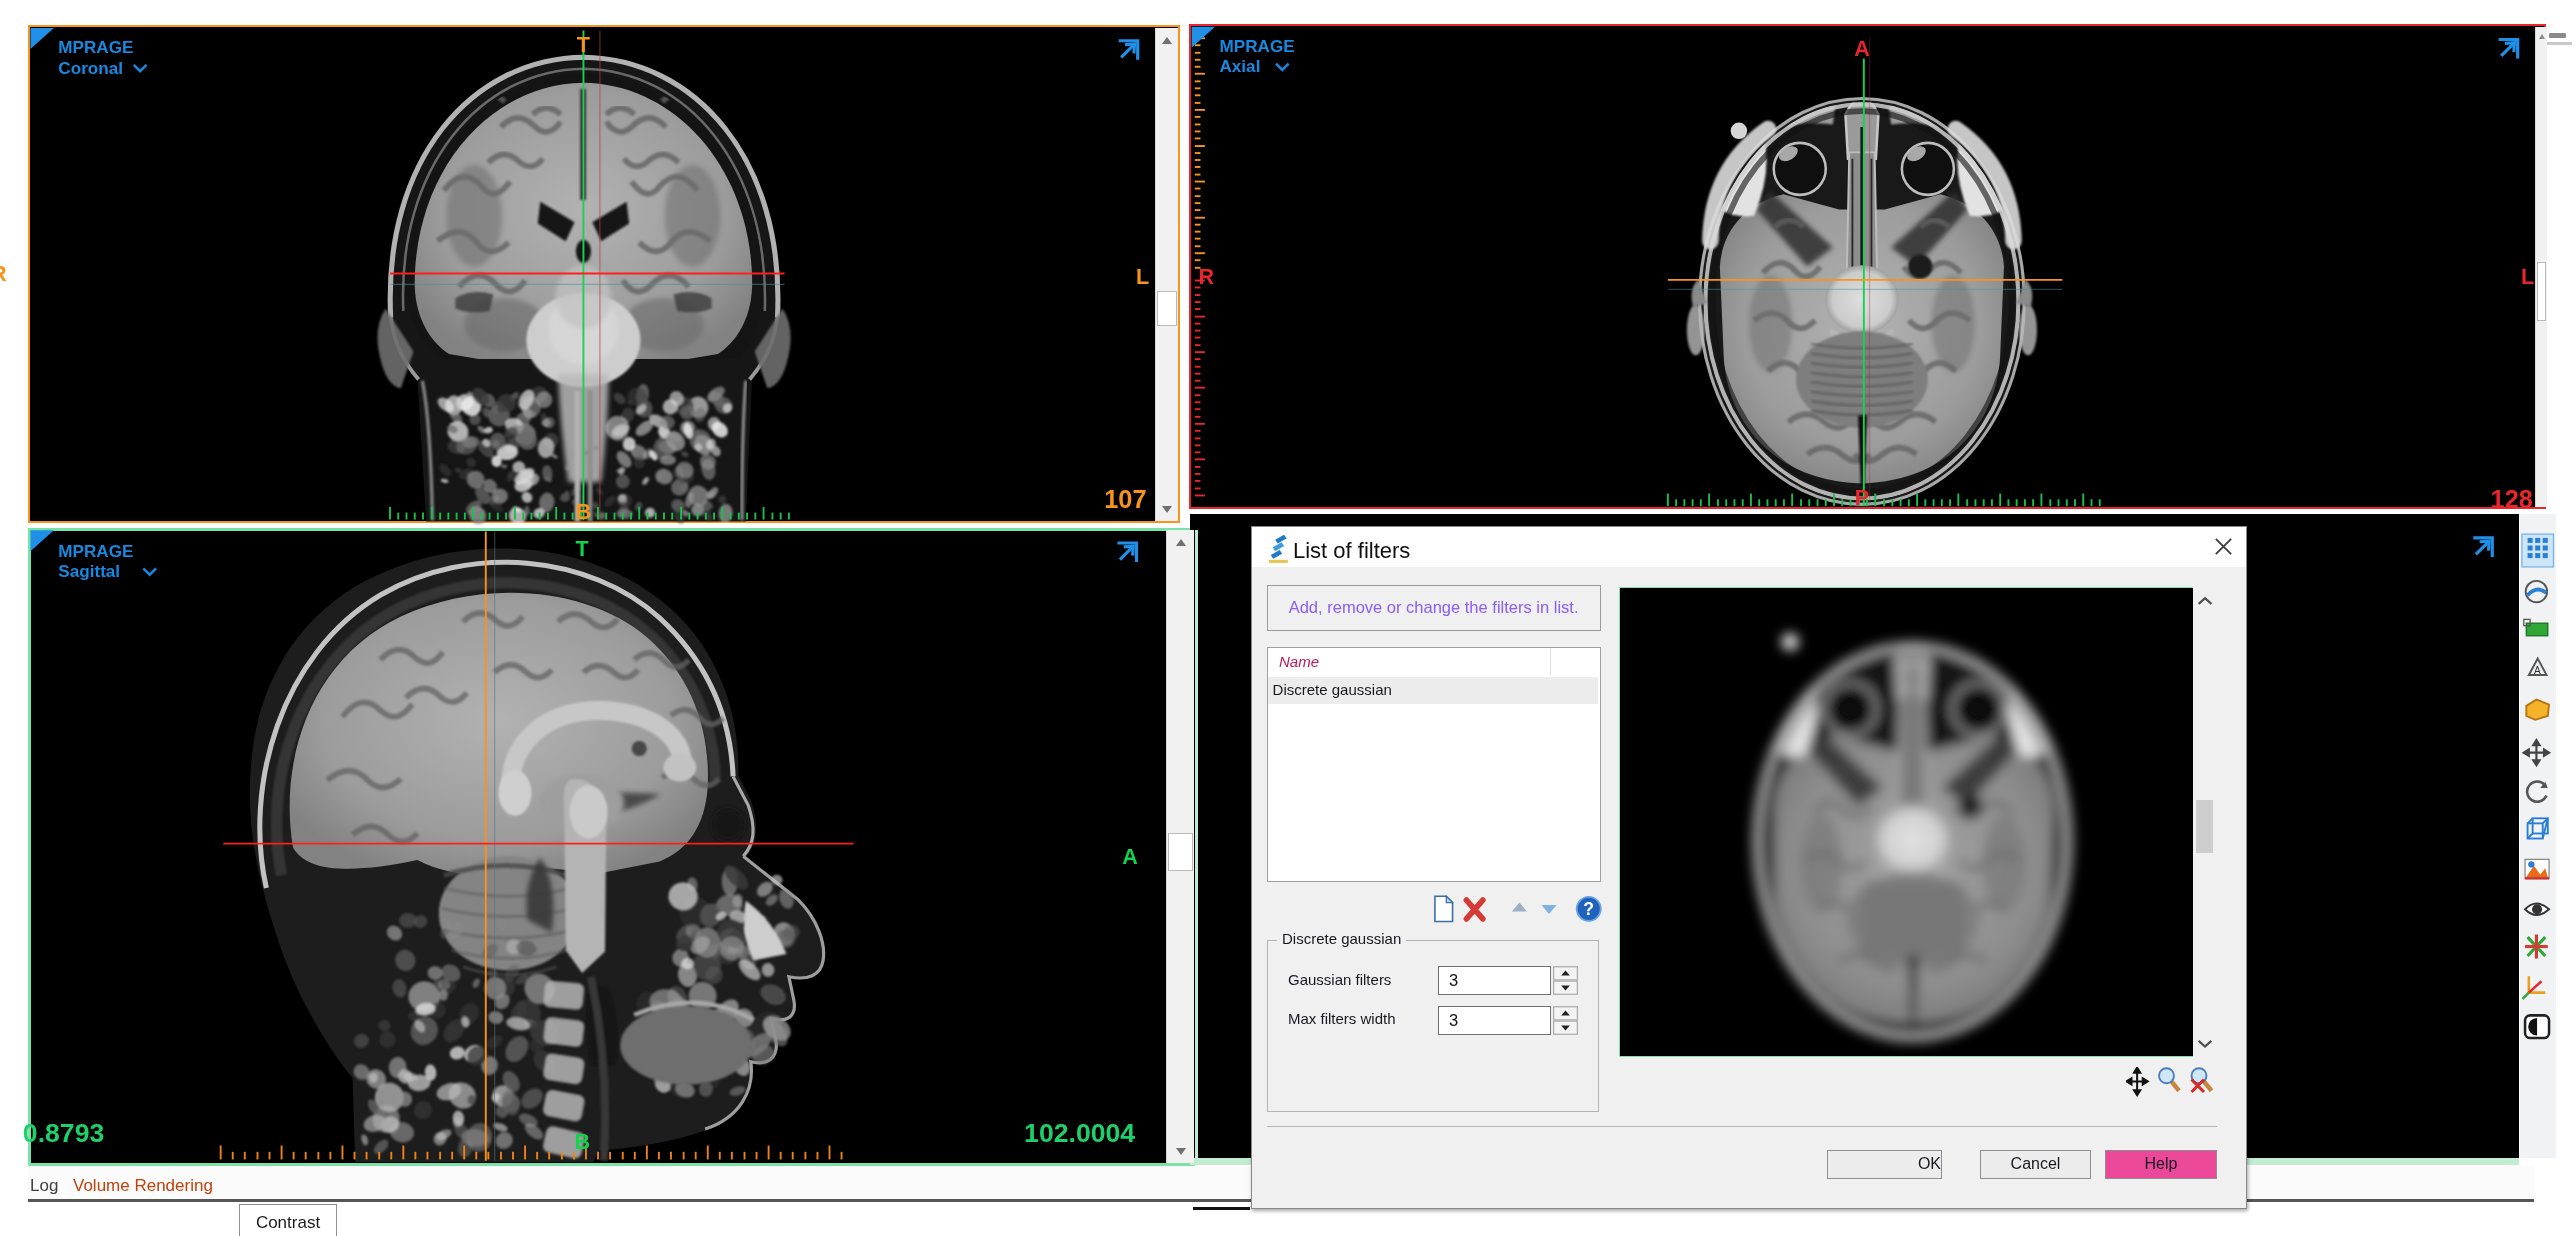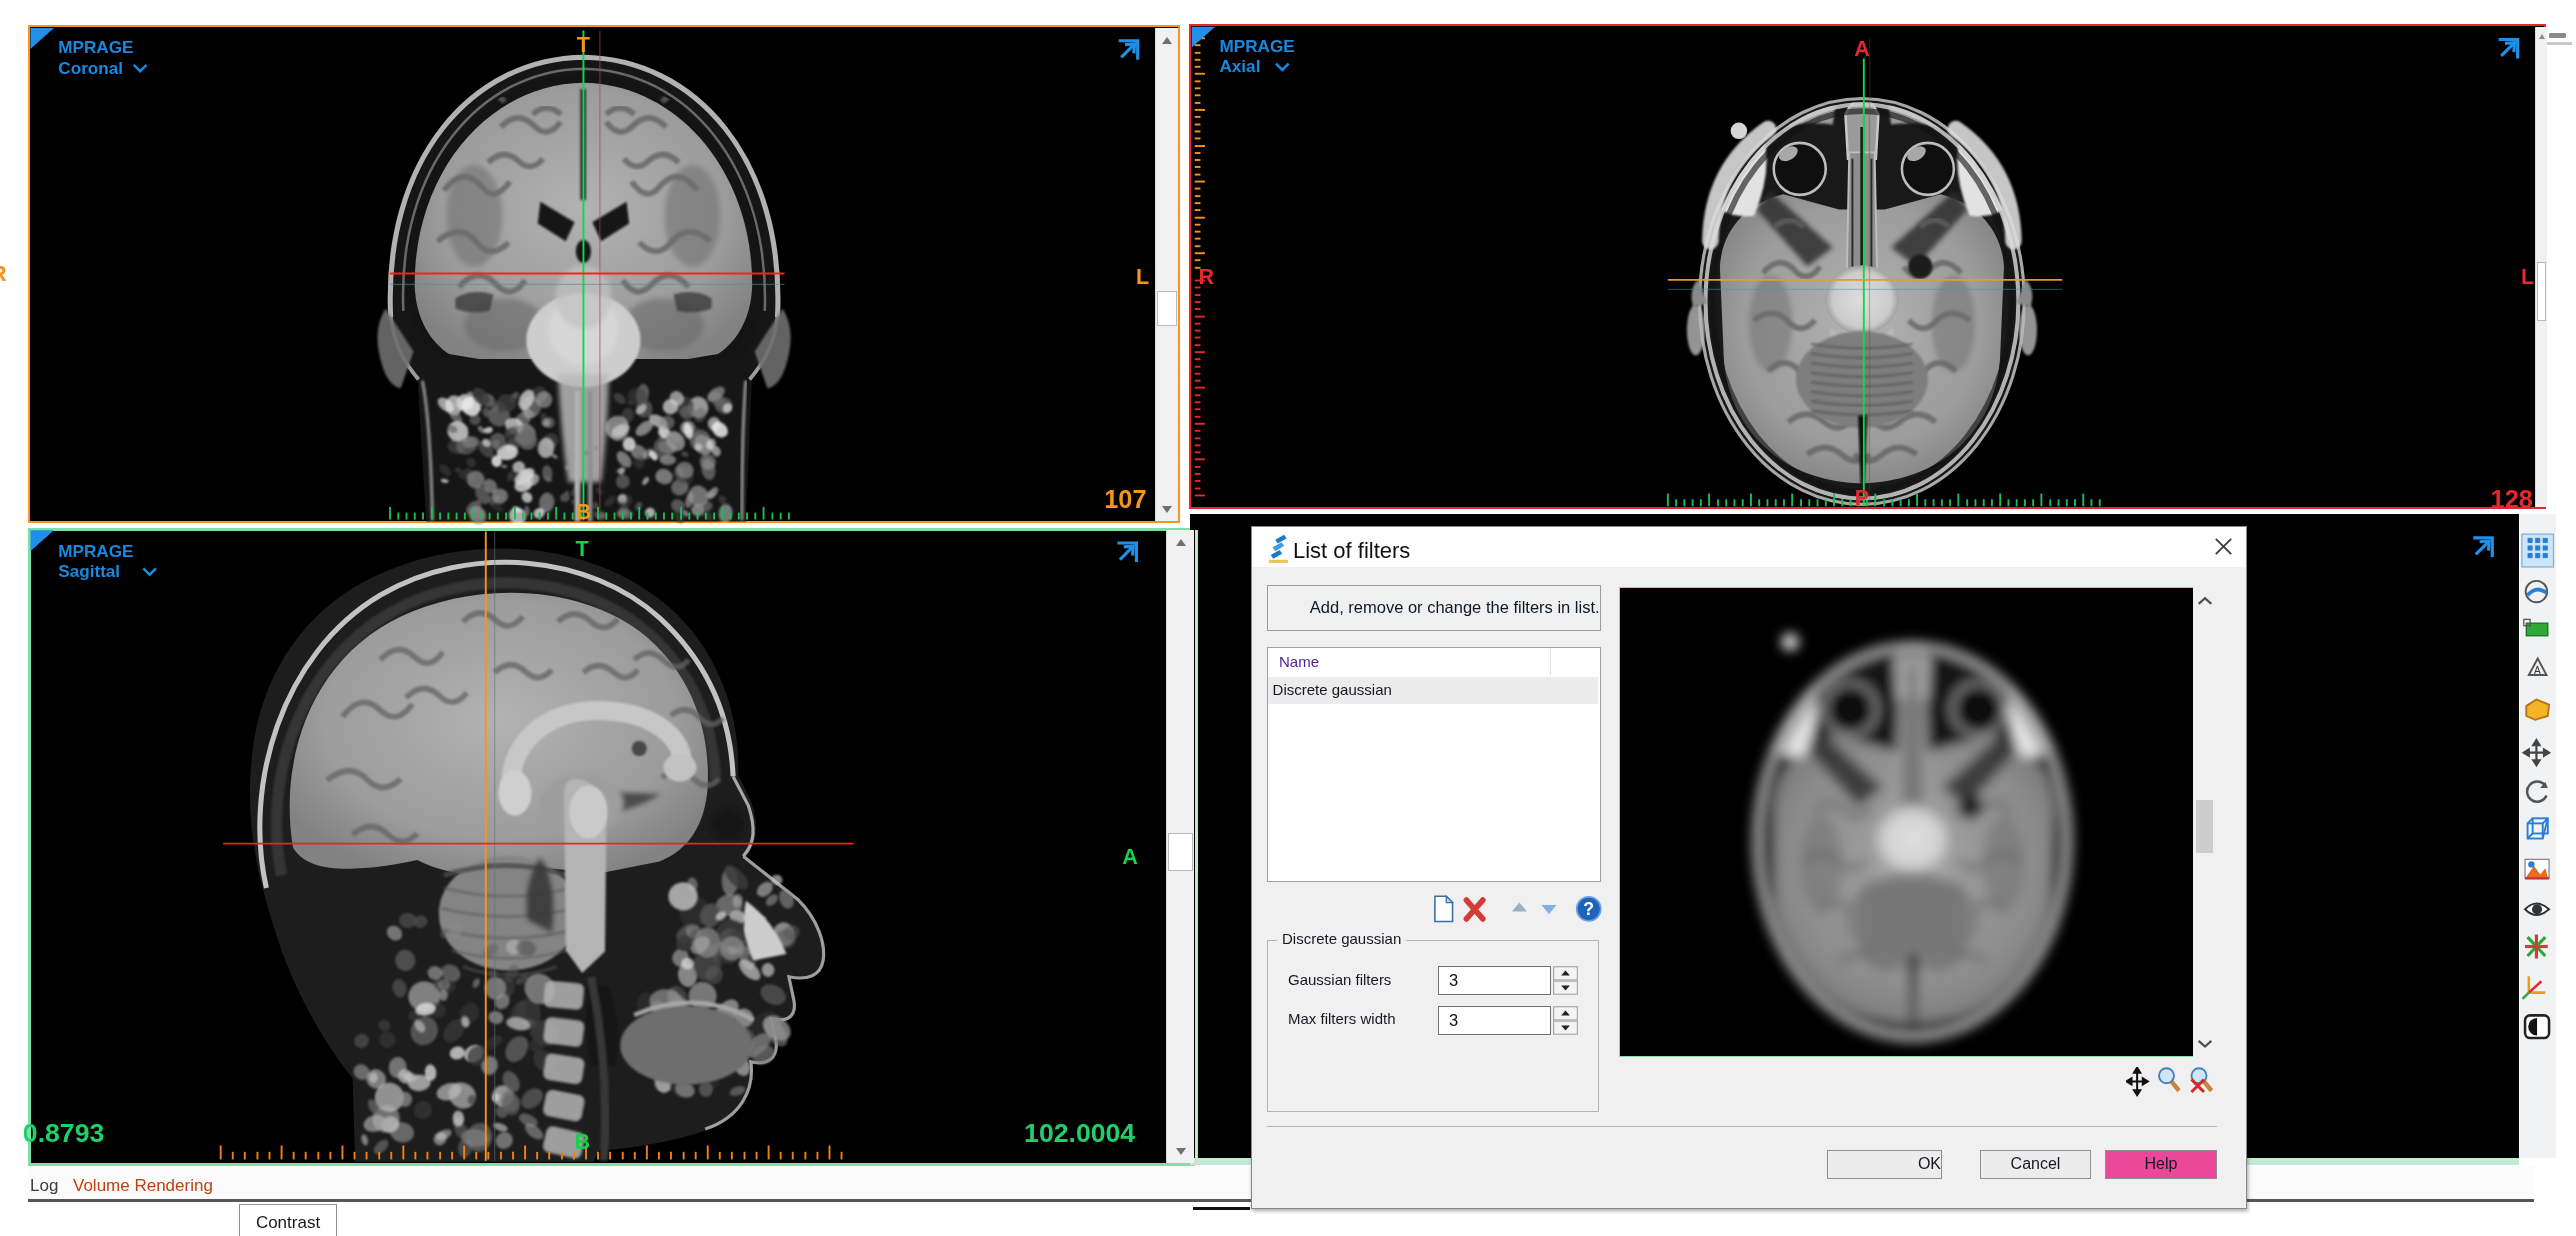--- a/index.html
+++ b/index.html
@@ -926,24 +926,24 @@
     <div class="abs" style="left:41px;top:11.4px;font-size:22px;color:#111;">List of filters</div>
     <svg class="abs" style="left:960px;top:7.6px;" width="23" height="23" viewBox="0 0 36 36">
         <path d="M6 6 L30 30 M30 6 L6 30" stroke="#404040" stroke-width="3" fill="none"></path>
       </svg>
     <svg class="abs" style="left:12.7px;top:5px;" width="28" height="32" viewBox="0 0 44 50">
       <path d="M16 12 L30 4 L34 10 L20 18 Z" fill="#1e79c8"></path>
       <path d="M12 24 L26 16 L30 22 L16 30 Z" fill="#3f9ae0"></path>
       <path d="M9 36 L23 28 L27 34 L13 42 Z" fill="#1e79c8"></path>
       <path d="M6 46 L36 46" stroke="#e9c558" stroke-width="5"></path>
     </svg>
-    <div class="abs" style="left:14.6px;top:58px;width:334px;height:46px;background:#f0f0f0;border:1.3px solid #9b9b9b;box-sizing:border-box;text-align:right;font-size:16.5px;color:#0f172a;line-height:42px;">Add, remove or change the filters in list.</div>
+    <div class="abs" style="left:14.6px;top:58px;width:334px;height:46px;background:#f0f0f0;border:1.3px solid #9b9b9b;box-sizing:border-box;text-align:center;font-size:16.5px;color:#8b5cf6;line-height:42px;">Add, remove or change the filters in list.</div>
     <div class="abs" style="left:14.6px;top:120px;width:334px;height:235px;background:#ffffff;border:1.3px solid #a0a0a0;box-sizing:border-box;">
       <div style="position:absolute;left:0;top:0;width:282px;height:27px;border-right:0.6px solid #e0e0e0;"></div>
-      <div style="position:absolute;left:11.4px;top:5px;font-size:15px;color:#4c1d95;">Name</div>
+      <div style="position:absolute;left:11.4px;top:5px;font-size:15px;color:#be185d;font-style:italic;">Name</div>
       <div style="position:absolute;left:0.6px;top:29px;width:330px;height:27px;background:#ececec;"></div>
       <div style="position:absolute;left:5px;top:33px;font-size:15px;color:#181824;">Discrete gaussian</div>
     </div>
     <svg class="abs" style="left:178px;top:368px;" width="349" height="29" viewBox="0 0 550 46">
       <g>
         <path d="M6 2 L24 2 L34 12 L34 42 L6 42 Z" fill="#ffffff" stroke="#3a6ea5" stroke-width="2.5"></path>
         <path d="M24 2 L24 12 L34 12 Z" fill="#bcd8f0" stroke="#3a6ea5" stroke-width="2"></path>
       </g>
       <g transform="translate(48,0)">
         <path d="M8 8 L34 38 M34 8 L8 38" stroke="#d43b35" stroke-width="9" stroke-linecap="round"></path>

